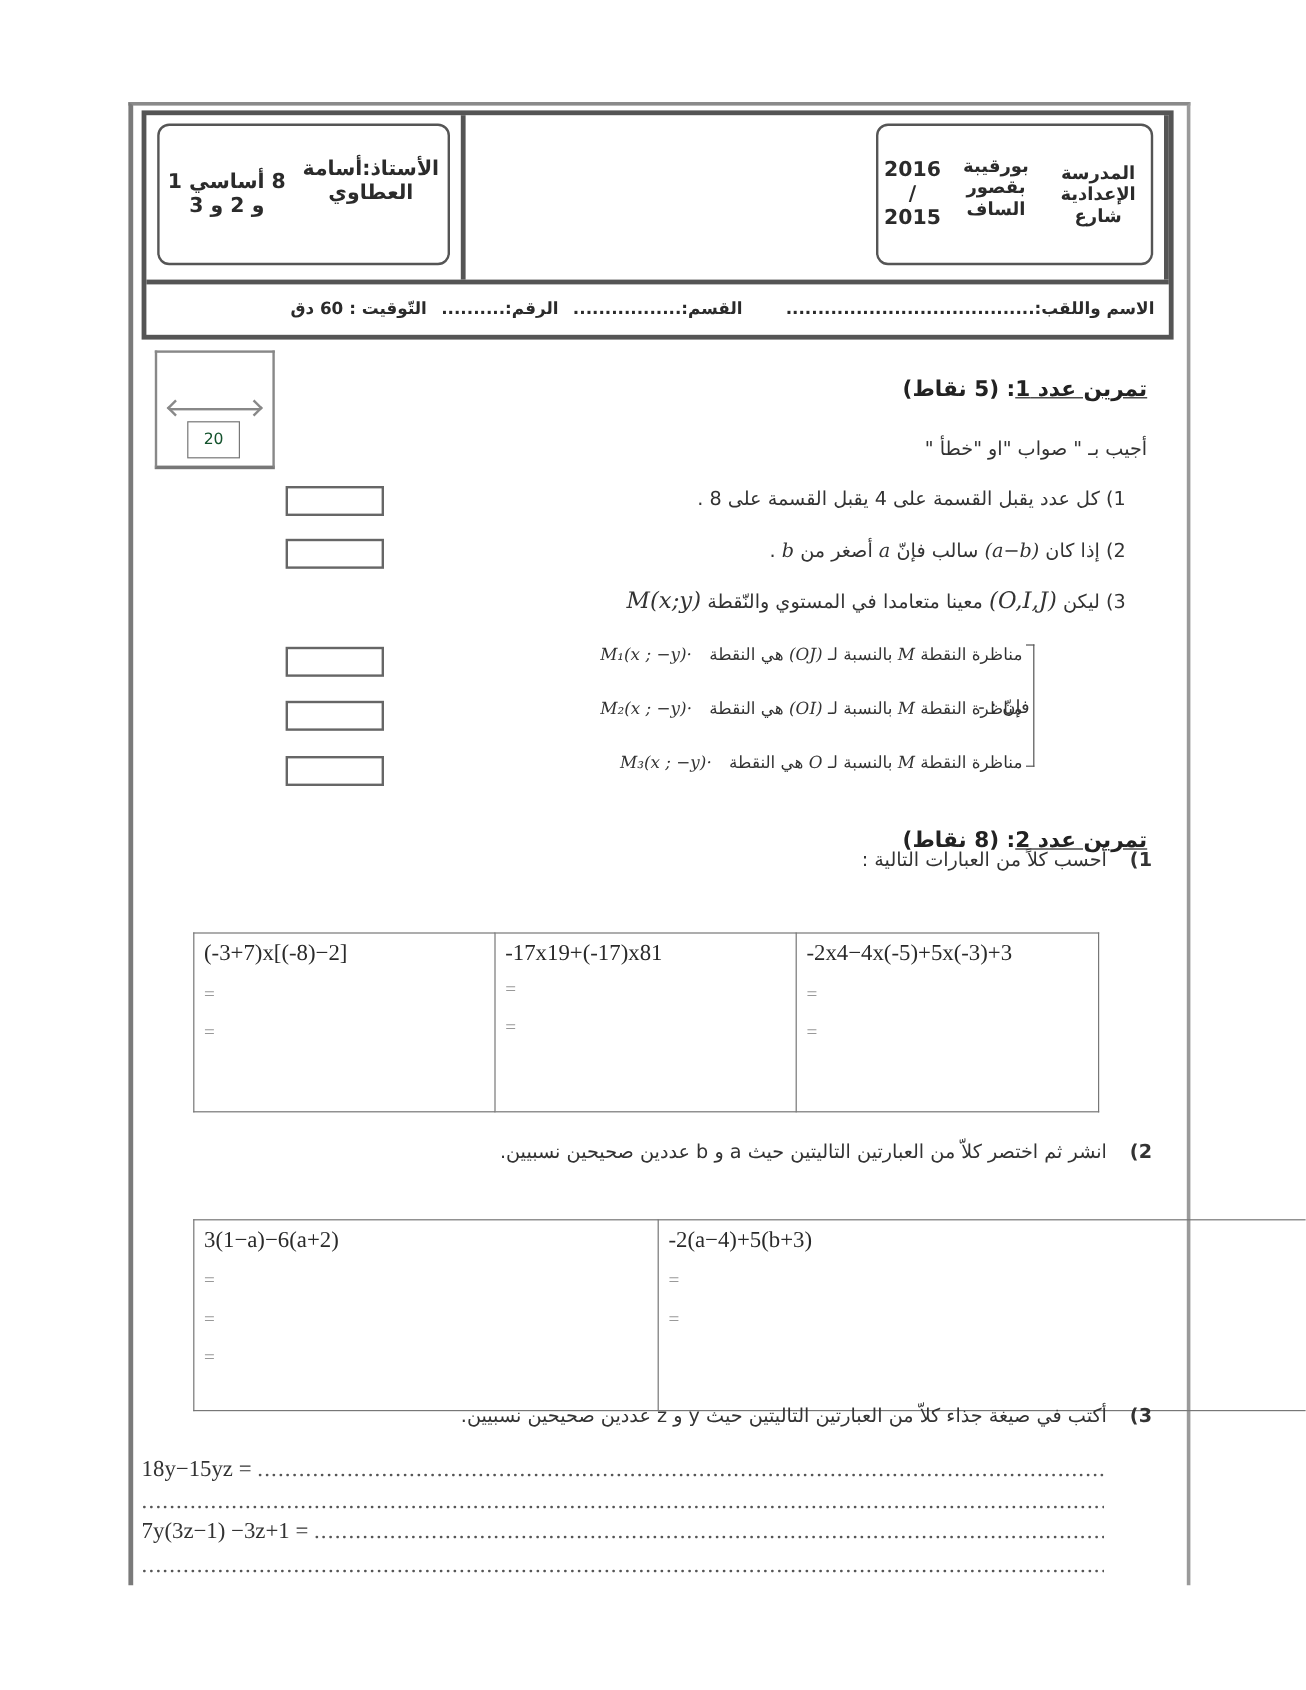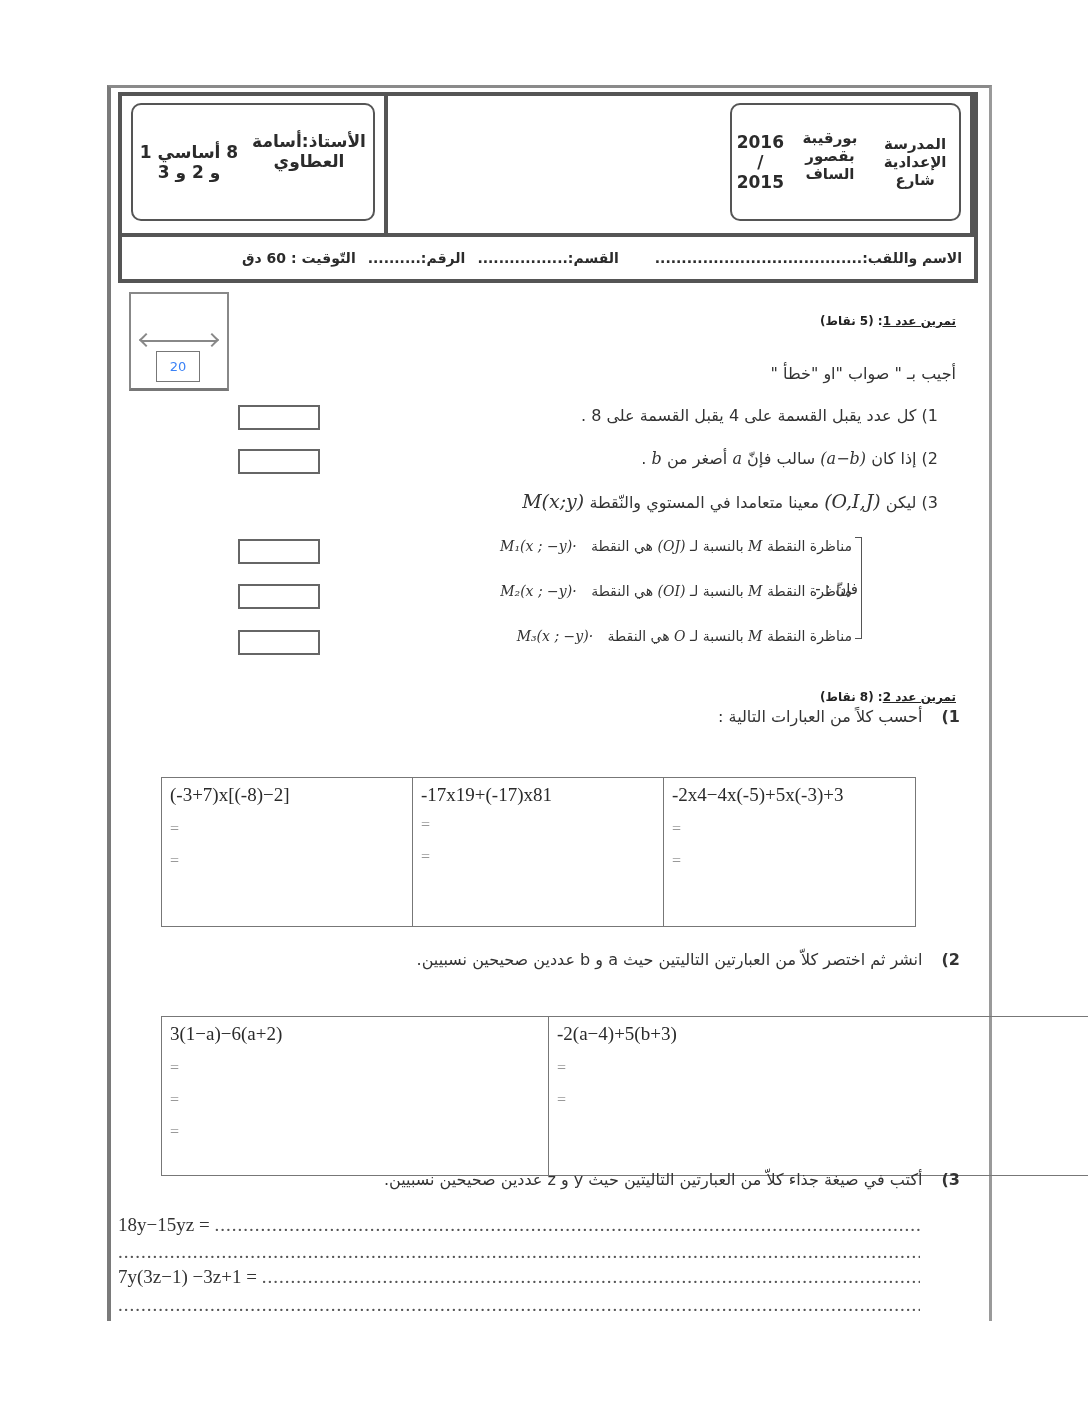--- a/index.html
+++ b/index.html
@@ -15,28 +15,28 @@
   .hcell:last-child { border-right:none; }
   .scroll-box { position:absolute; left:9px; right:9px; top:7px; bottom:12px; border:2px solid #555; border-radius:10px 10px 10px 10px;
                 display:flex; flex-direction:row; align-items:center; justify-content:center; direction:rtl; text-align:center; }
   .scroll-box .ln { font-family:"DejaVu Sans", sans-serif; font-weight:bold; color:#2b2b2b; }
   .hbar { position:absolute; left:0; right:0; top:137px; bottom:0; border-top:4px solid #555;
           direction:rtl; display:flex; align-items:center; padding:0 12px; font-size:14px; font-weight:bold; color:#2b2b2b; gap:0; white-space:nowrap; }
   .hbar span { margin-left:4px; }
   
   .grade-box { left:129px; top:292px; width:96px; height:94px; border:2px solid #888; border-bottom:3px solid #777; }
   .grade-inner { position:absolute; left:25px; top:57px; width:42px; height:29px; border:1.5px solid #777;
-                 font-size:13px; text-align:center; line-height:29px; color:#3b82f6; }
+                 font-size:13px; text-align:center; line-height:29px; color:#14532d; }
   .arrow { position:absolute; left:10px; top:46px; width:76px; height:2px; background:#888; }
   .arrow:before, .arrow:after { content:""; position:absolute; top:-5px; width:8px; height:8px;
                                 border-top:2px solid #888; border-left:2px solid #888; }
   .arrow:before { left:0; transform:rotate(-45deg); }
   .arrow:after { right:0; transform:rotate(135deg); }
   .rtl { direction:rtl; text-align:right; white-space:nowrap; }
-  .title { font-size:12px; font-weight:bold; color:#222; }
+  .title { font-size:18px; font-weight:bold; color:#222; }
   .title u { text-decoration:underline; }
   .txt { font-size:16px; color:#333; }
   .ans-box { width:78px; height:21px; border:2px solid #666; background:#fff; }
   .math { font-family:"DejaVu Serif", serif; font-style:italic; }
   .bracket { border:1.6px solid #555; border-left:none; width:6px; }
   
   table.calc { border-collapse:collapse; position:absolute; }
   table.calc td { border:1.5px solid #777; vertical-align:top; padding:6px 8px; box-sizing:border-box;
                   font-family:"Liberation Serif", "DejaVu Serif", serif; font-size:19px; color:#2a2a2a; }
   .eq { display:block; color:#999; font-size:16px; }

